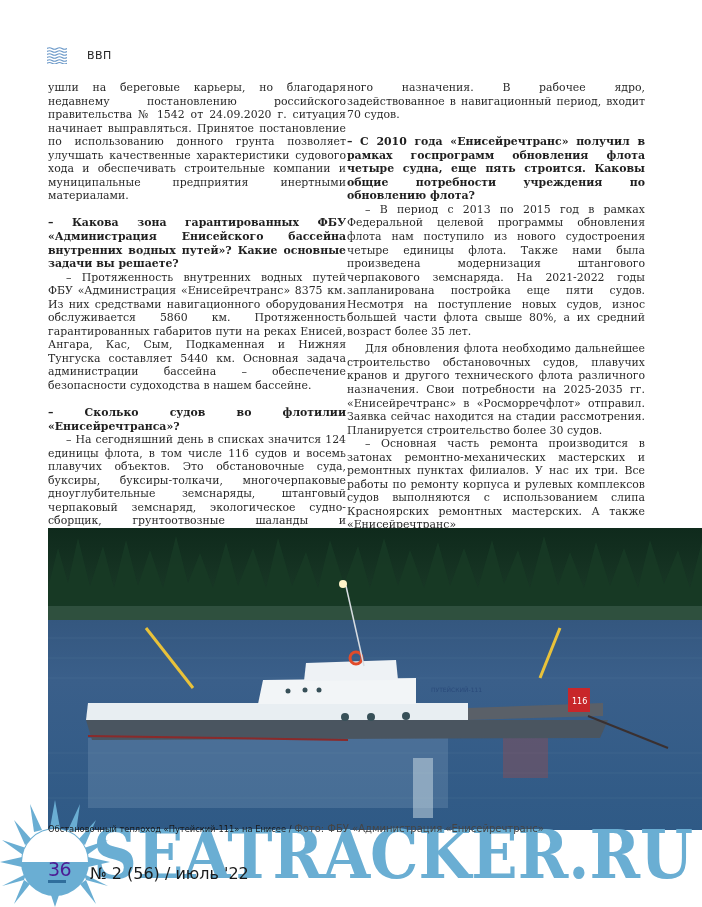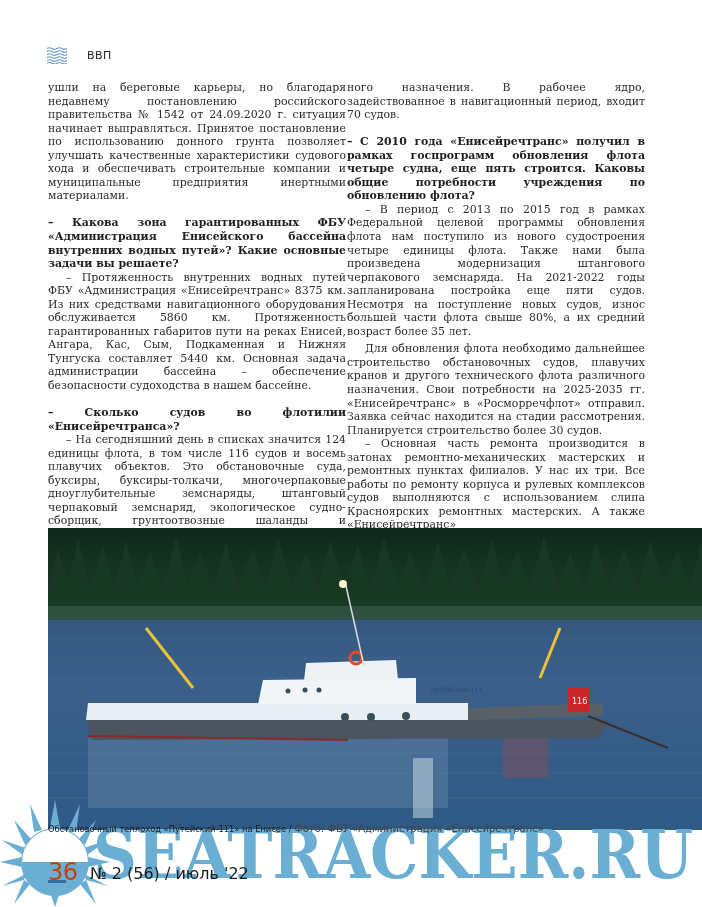--- a/index.html
+++ b/index.html
@@ -12,21 +12,21 @@
   .col-right { left: 347px; }
   .col p { margin: 0; }
   .col .indent { text-indent: 18px; }
   .col .q { font-weight: bold; color: #1f1f1f; margin-top: 13.5px; }
   .col .gap { margin-top: 13.5px; }
   .photo { position: absolute; left: 48px; top: 516px; width: 654px; height: 302px; overflow: hidden; margin-top: 12px; }
   .photo svg { display: block; }
   .caption { position: absolute; left: 48px; top: 823px; font-family: "DejaVu Sans", sans-serif; font-size: 8.3px; color: #1a1a1a; white-space: nowrap; z-index: 3; }
   .caption .credit { color: #444; font-size: 10px; }
   .watermark { position: absolute; left: 0; top: 800px; width: 702px; height: 107px; z-index: 2; pointer-events: auto; }
-  .page-num { position: absolute; left: 48px; top: 858px; font-family: "DejaVu Sans", sans-serif; font-size: 24px; color: #c2410c; z-index: 4; letter-spacing: -0.5px; }
+  .page-num { position: absolute; left: 48px; top: 858px; font-family: "DejaVu Sans", sans-serif; font-size: 19px; color: #4c1d95; z-index: 4; letter-spacing: -0.5px; }
   .page-num-underline { position: absolute; left: 48px; top: 880px; width: 18px; height: 3px; background: #2f6e9c; z-index: 4; }
   .issue { position: absolute; left: 90px; top: 864px; font-family: "DejaVu Sans", sans-serif; font-size: 16px; color: #1a1a1a; z-index: 4; }
 </style>
 </head>
 <body>
 
 <div class="header">
   <svg class="wave-icon" viewBox="0 0 20 17">
     <g fill="none" stroke="#6a98c8" stroke-width="1.1">
       <path d="M0 1.5 q2.5 -1.5 5 0 t5 0 t5 0 t5 0"></path>

